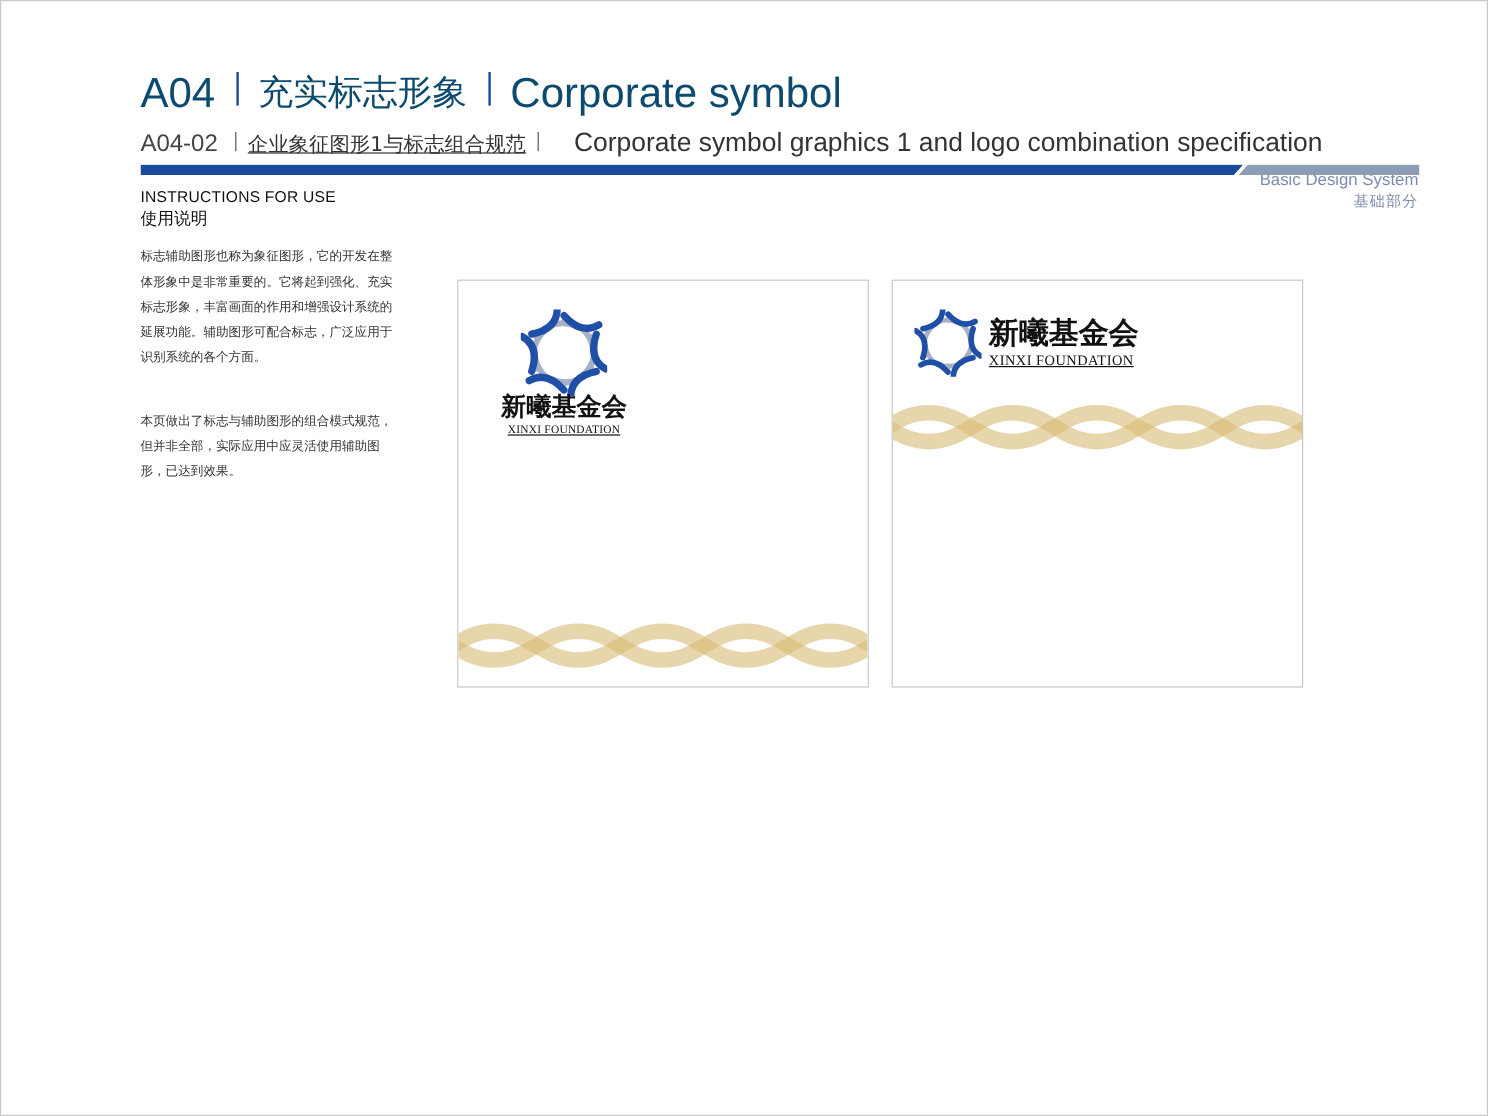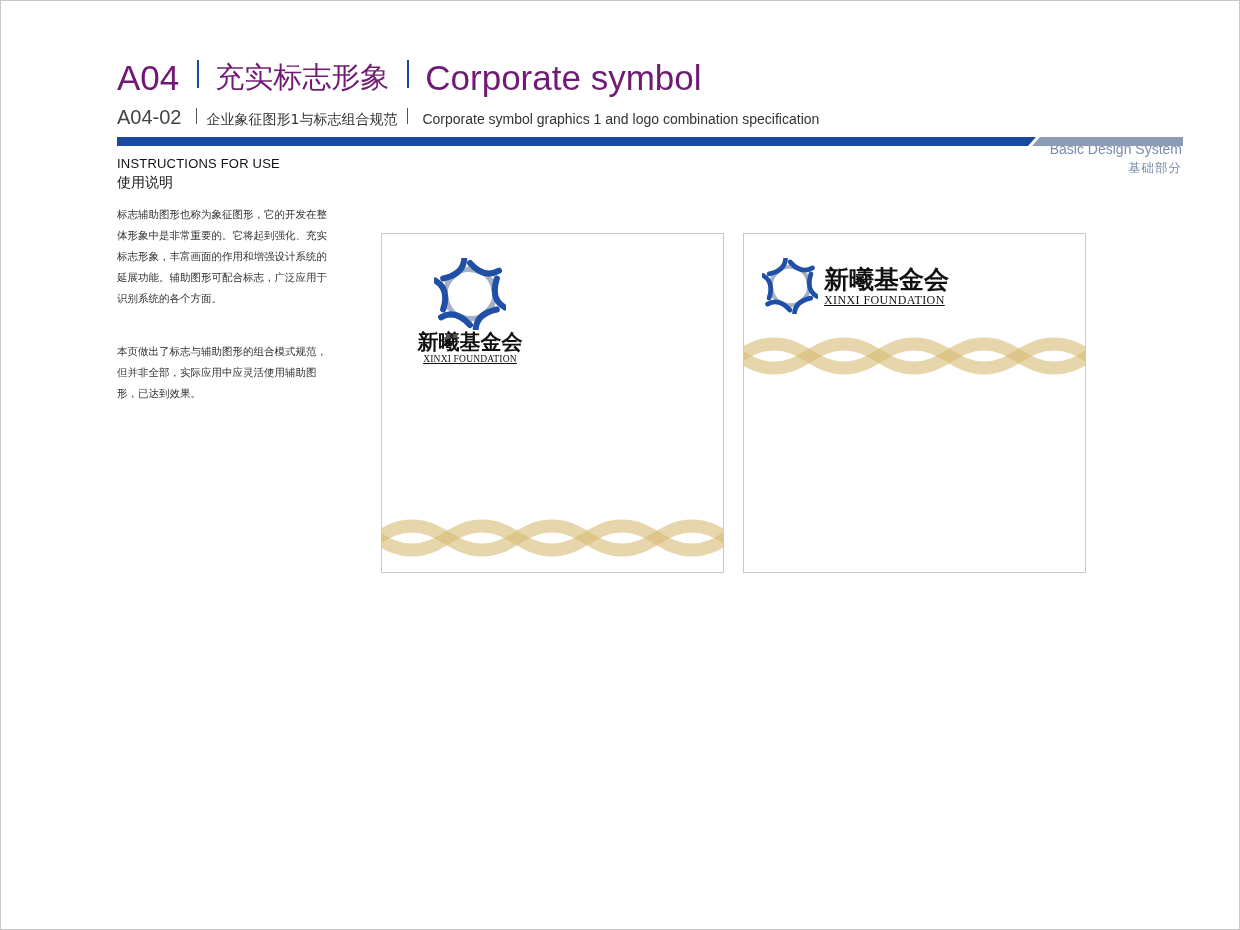--- a/index.html
+++ b/index.html
@@ -1,53 +1,53 @@
 <!DOCTYPE html>
 <html><head>
 <meta charset="utf-8">
 <style>
   html, body { margin: 0; padding: 0; background: #ffffff; }
   body { width: 1240px; height: 930px; position: relative; overflow: hidden;
          font-family: "Liberation Sans", "DejaVu Sans", sans-serif; }
   .page-frame { position: absolute; left: 0; top: 0; width: 1238px; height: 928px;
          border: 1px solid #c8c8c8; background: #fff; }
   .title-row { position: absolute; left: 117px; top: 58px; height: 40px; display: flex;
-         align-items: flex-start; color: #701a75; white-space: nowrap; }
+         align-items: flex-start; color: #0c4a6e; white-space: nowrap; }
   .title-code { font-size: 35px; }
   .title-sep { display: inline-block; width: 2px; height: 28px; background: #1a4a9e;
          margin: 0 16px 0 18px; transform: translateY(2px); }
   .title-cn { font-size: 29px; font-family: "DejaVu Sans", sans-serif; }
   .title-en { font-size: 35px; }
   .sub-row { position: absolute; left: 117px; top: 106px; display: flex; align-items: baseline;
          color: #333; white-space: nowrap; }
   .sub-code { font-size: 20px; color: #444; }
   .sub-sep { display: inline-block; width: 1px; height: 16px; background: #555;
          margin: 0 10px 0 14px; }
-  .sub-cn { font-size: 14px; font-family: "DejaVu Sans", sans-serif; }
-  .sub-en { font-size: 14px; }
+  .sub-cn { font-size: 17px; font-family: "DejaVu Sans", sans-serif; text-decoration: underline; }
+  .sub-en { font-size: 22px; margin-left: 15px; }
   .brand-tag { position: absolute; right: 58px; top: 93px; text-align: right; color: #7b8cae; margin-top: 48px; }
   .brand-en { font-size: 14px; }
   .brand-cn { font-size: 12.5px; margin-top: 3px; font-family: "DejaVu Sans", sans-serif; letter-spacing: 1px; }
   .rule-blue { position: absolute; left: 117px; top: 137px; width: 919px; height: 9px;
          background: #1a4a9e; clip-path: polygon(0 0, 100% 0, calc(100% - 8px) 100%, 0 100%); }
   .rule-grey { position: absolute; left: 1032px; top: 137px; width: 151px; height: 9px;
          background: #8e9bb5; clip-path: polygon(8px 0, 100% 0, 100% 100%, 0 100%); }
   .instr { position: absolute; left: 117px; top: 156px; width: 220px; }
   .instr-en { font-size: 13px; color: #111; letter-spacing: 0.2px; }
   .instr-cn { font-size: 14px; color: #111; margin-top: 3px; font-family: "DejaVu Sans", sans-serif; }
   .instr-p { font-size: 10.5px; line-height: 21px; color: #333; margin: 12px 0 0 0;
          font-family: "DejaVu Sans", sans-serif; }
   .instr-p + .instr-p { margin-top: 32px; }
   .card { position: absolute; top: 233px; width: 341px; height: 338px; border: 1px solid #c9c9c9;
           background: #fff; overflow: hidden; }
   .card-1 { left: 381px; }
   .card-2 { left: 743px; }
   .logo-v { position: absolute; left: 32px; top: 24px; width: 112px; text-align: center; }
   .logo-v svg { display: block; margin: 0 auto; }
-  .logo-cn { font-family: Liberation Serif, serif; font-weight: bold; color: #111;
+  .logo-cn { font-family: Liberation Mono, monospace; font-weight: bold; color: #111;
          font-size: 21px; letter-spacing: 0px; line-height: 24px; }
   .logo-en { font-family: "Liberation Serif", serif; color: #111; font-size: 9.5px; letter-spacing: 0.2px; line-height: 10px; text-decoration: underline; }
   .logo-h { position: absolute; left: 18px; top: 24px; display: flex; align-items: center; }
   .logo-h .txt { margin-left: 6px; }
   .logo-h .logo-cn { font-size: 25px; line-height: 28px; text-align: left; }
   .logo-h .logo-en { font-size: 12px; line-height: 12px; letter-spacing: 0.4px; }
   .wave { position: absolute; left: 0; width: 341px; height: 50px; }
   .card-1 .wave { top: 279px; }
   .card-2 .wave { top: 97px; }
 </style>

